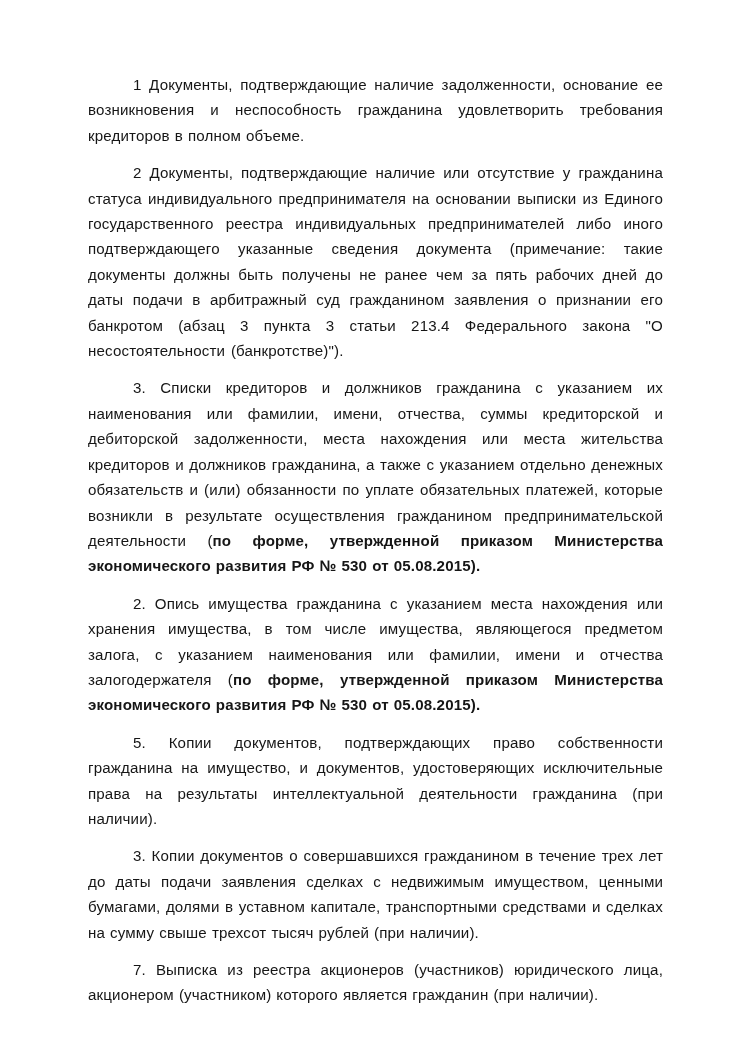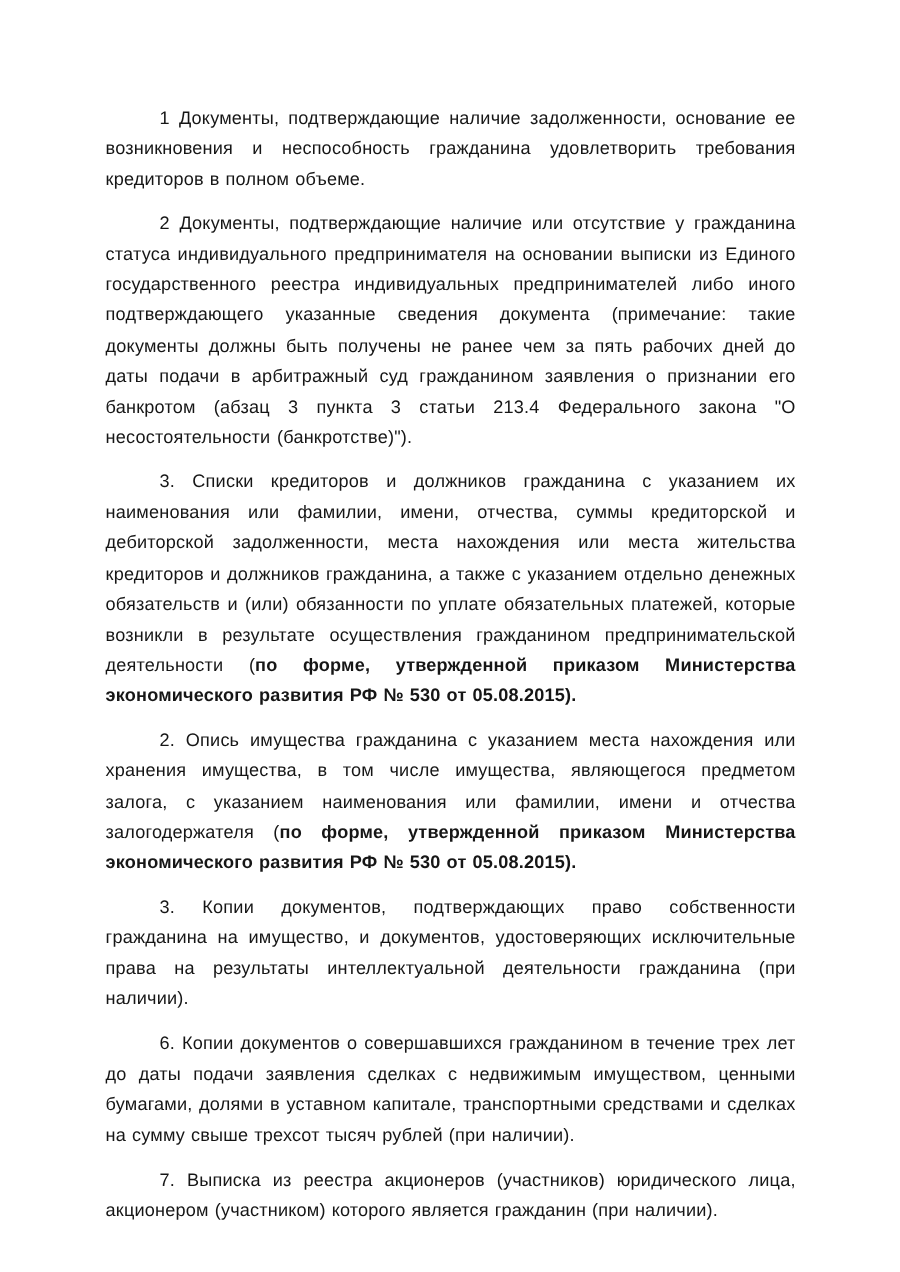--- a/index.html
+++ b/index.html
@@ -20,21 +20,21 @@
     position: relative;
     width: 750px;
     height: 1060px;
     background: #ffffff;
     box-sizing: border-box;
   }
 
   .doc-body {
     position: absolute;
     left: 88px;
-    top: 86px;
+    top: 72px;
     width: 575px;
   }
 
   .para {
     margin: 0 0 12px 0;
     text-align: justify;
     text-justify: inter-word;
     text-indent: 45px;
     font-size: 15.1px;
     line-height: 25.4px;
@@ -72,20 +72,20 @@
   <div class="doc-body">
 
     <p class="para stretch-mid">1 Документы, подтверждающие наличие задолженности, основание ее возникновения и неспособность гражданина удовлетворить требования  кредиторов в полном объеме.</p>
 
     <p class="para stretch-wide">2 Документы, подтверждающие наличие или отсутствие у гражданина статуса индивидуального предпринимателя на основании выписки из Единого  государственного реестра индивидуальных предпринимателей либо иного  подтверждающего указанные сведения документа (примечание: такие  документы должны быть получены не ранее чем за пять рабочих дней до даты подачи в арбитражный суд гражданином заявления о признании его банкротом (абзац 3 пункта 3 статьи 213.4 Федерального закона "О несостоятельности  (банкротстве)").</p>
 
     <p class="para stretch-mid"><span>3. Списки кредиторов и должников гражданина с указанием их наименования или  фамилии, имени, отчества, суммы кредиторской и дебиторской задолженности, места нахождения или места жительства кредиторов и   должников гражданина, а также с указанием отдельно денежных обязательств и (или) обязанности по уплате обязательных платежей, которые возникли в  результате осуществления гражданином предпринимательской деятельности (</span><b>по форме, утвержденной приказом Министерства экономического развития РФ № 530 от 05.08.2015).</b></p>
 
     <p class="para stretch-mid"><span>2. Опись имущества гражданина с указанием места нахождения или хранения имущества, в том числе имущества, являющегося предметом залога, с указанием наименования или фамилии, имени и отчества залогодержателя (</span><b>по форме, утвержденной приказом Министерства экономического развития РФ № 530 от 05.08.2015).</b></p>
 
-    <p class="para stretch-wide">3. Копии документов, подтверждающих право собственности гражданина на имущество, и документов, удостоверяющих исключительные права на результаты интеллектуальной деятельности гражданина (при наличии).</p>
+    <p class="para stretch-wide">5. Копии документов, подтверждающих право собственности гражданина на имущество, и документов, удостоверяющих исключительные права на результаты интеллектуальной деятельности гражданина (при наличии).</p>
 
-    <p class="para stretch-mid">6. Копии документов о совершавшихся гражданином в течение трех лет до даты    подачи заявления сделках с недвижимым имуществом, ценными бумагами, долями в уставном капитале, транспортными средствами и сделках на сумму свыше трехсот тысяч рублей (при наличии).</p>
+    <p class="para stretch-mid">3. Копии документов о совершавшихся гражданином в течение трех лет до даты    подачи заявления сделках с недвижимым имуществом, ценными бумагами, долями в уставном капитале, транспортными средствами и сделках на сумму свыше трехсот тысяч рублей (при наличии).</p>
 
     <p class="para stretch-mid">7. Выписка из реестра акционеров (участников) юридического лица, акционером   (участником) которого является гражданин (при наличии).</p>
 
   </div>
 </div>
 
 </body></html>

